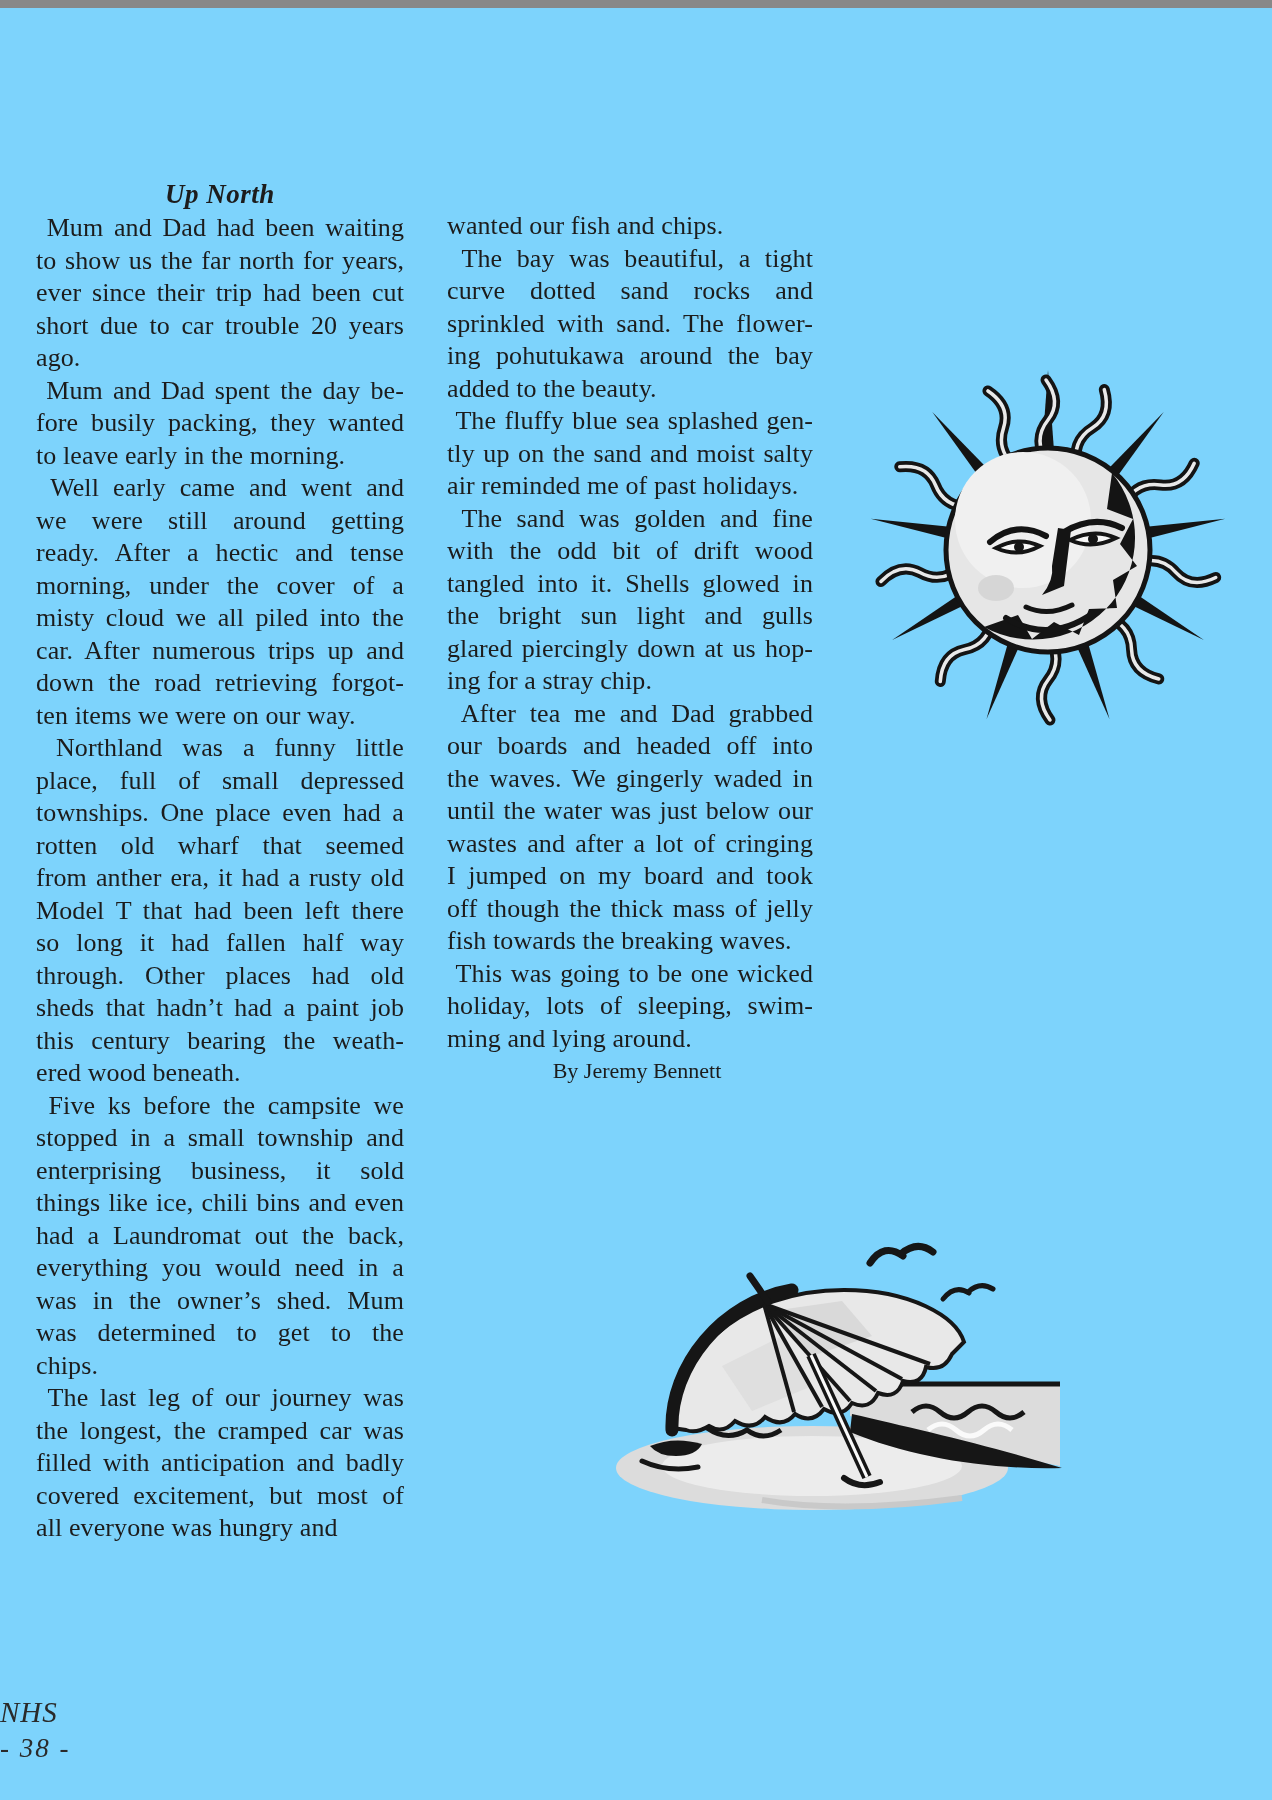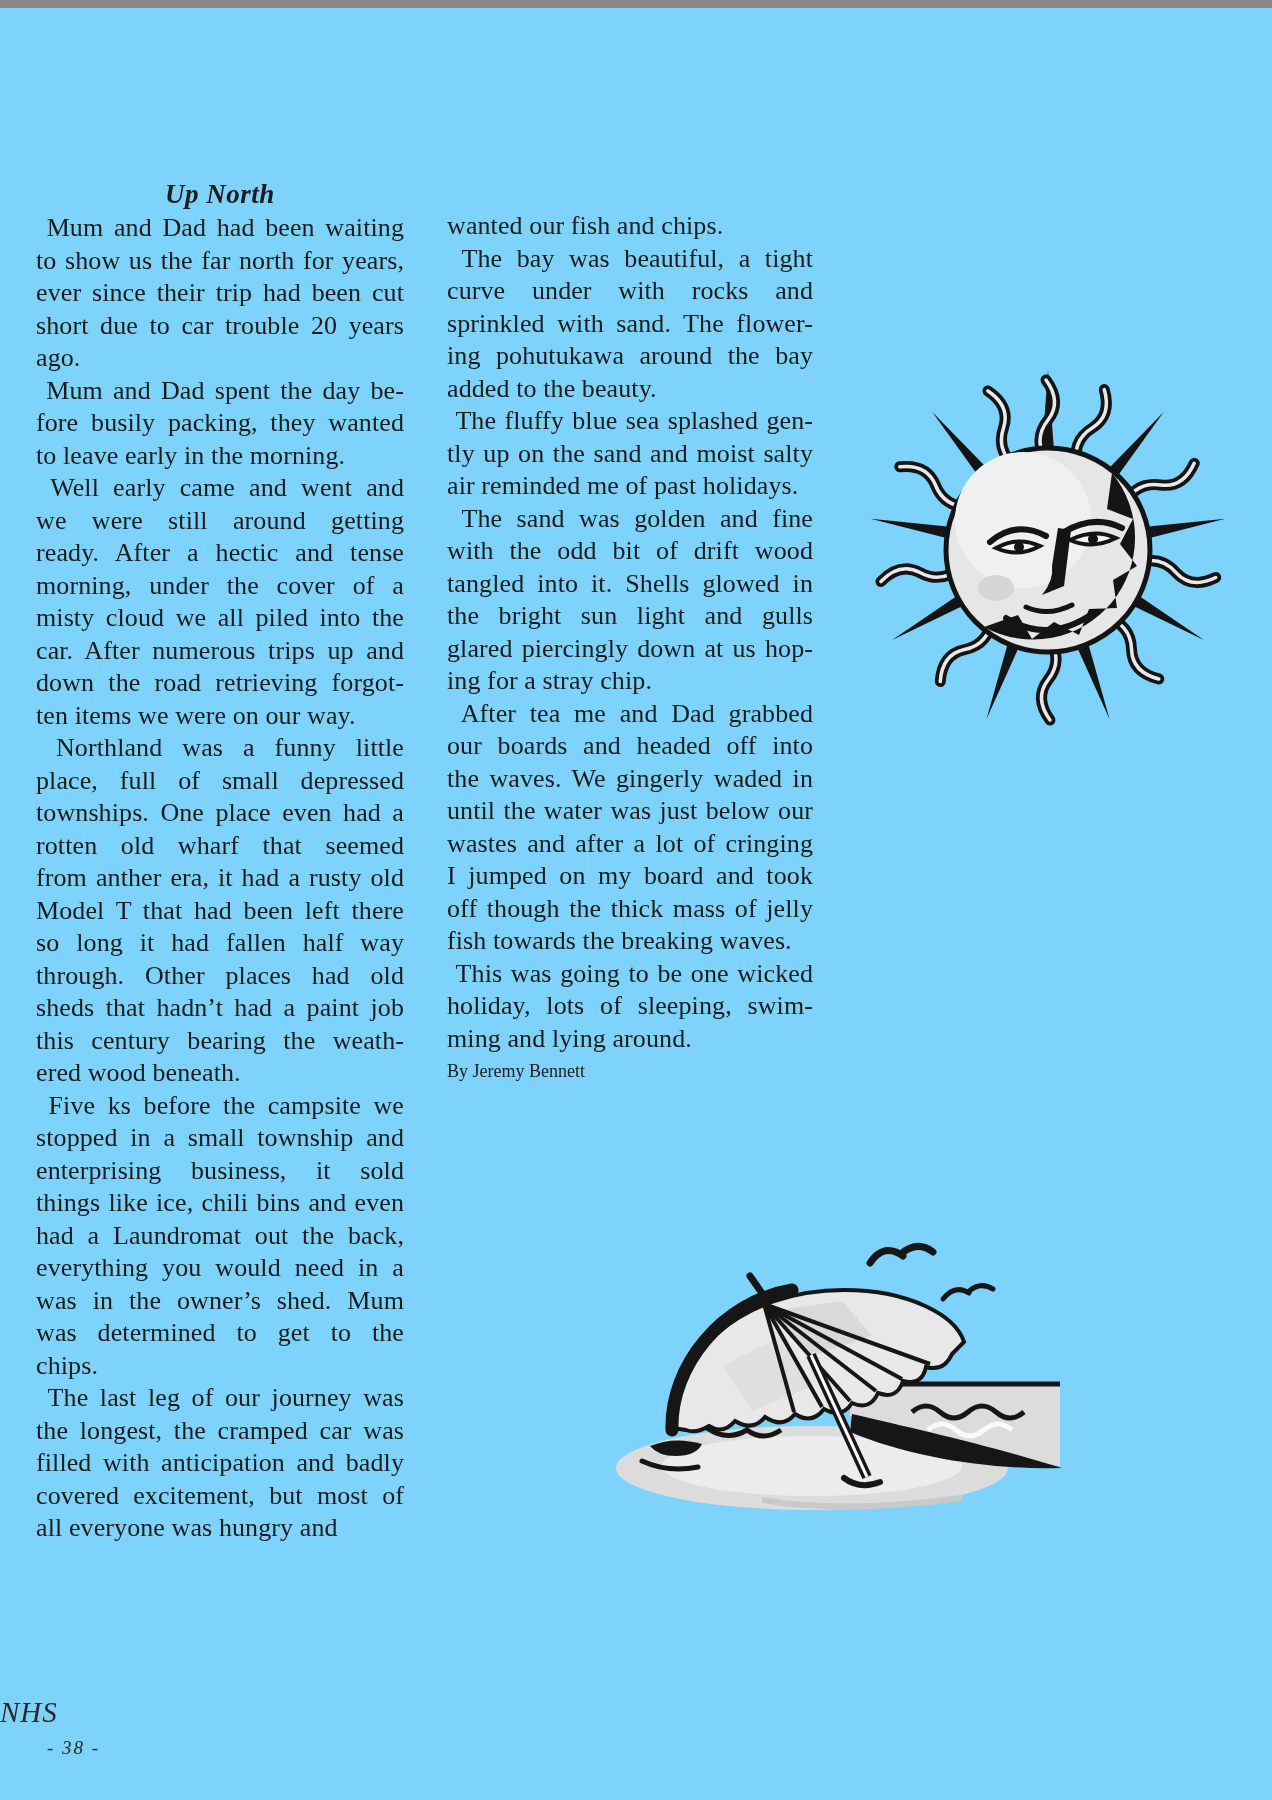--- a/index.html
+++ b/index.html
@@ -27,32 +27,32 @@
     display:block;
     font-size:26px;
     line-height:32.5px;
     text-align:justify;
     text-align-last:justify;
     white-space:pre-wrap;
     letter-spacing:0.1px;
   }
   .line.last { text-align-last:left; }
   .byline {
-    font-size:18px; line-height:32.5px;
-    text-align:left;
+    font-size:22px; line-height:32.5px;
+    text-align:center;
     margin-right:-14px;
   }
   .footer {
     position:absolute; left:0; top:1686px; width:100%;
     text-align:left;
     font-style:italic;
     color:#2a2a2a;
   }
   .footer .journal { font-size:29px; line-height:36px; letter-spacing:1px; }
-  .footer .pageno  { font-size:19px; line-height:36px; letter-spacing:2px;padding-left:47px; }
+  .footer .pageno  { font-size:27px; line-height:36px; letter-spacing:2px; }
   .illus { position:absolute; }
   .illus-sun   { left:858px; top:352px; }
   .illus-beach { left:612px; top:1208px; }
 </style>
 </head>
 <body>
 
 <div class="page">
 
   <div class="col col-left">
@@ -114,21 +114,21 @@
       </div>
   </div>
 
   <div class="col col-right">
     <div>
         <p class="para">
           <span class="line last">wanted our fish and chips.</span>
         </p>
         <p class="para">
           <span class="line"> The bay was beautiful, a tight</span>
-          <span class="line">curve under with rocks and</span>
+          <span class="line">curve dotted sand rocks and</span>
           <span class="line">sprinkled with sand. The flower-</span>
           <span class="line">ing pohutukawa around the bay</span>
           <span class="line last">added to the beauty.</span>
         </p>
         <p class="para">
           <span class="line"> The fluffy blue sea splashed gen-</span>
           <span class="line">tly up on the sand and moist salty</span>
           <span class="line last">air reminded me of past holidays.</span>
         </p>
         <p class="para">

